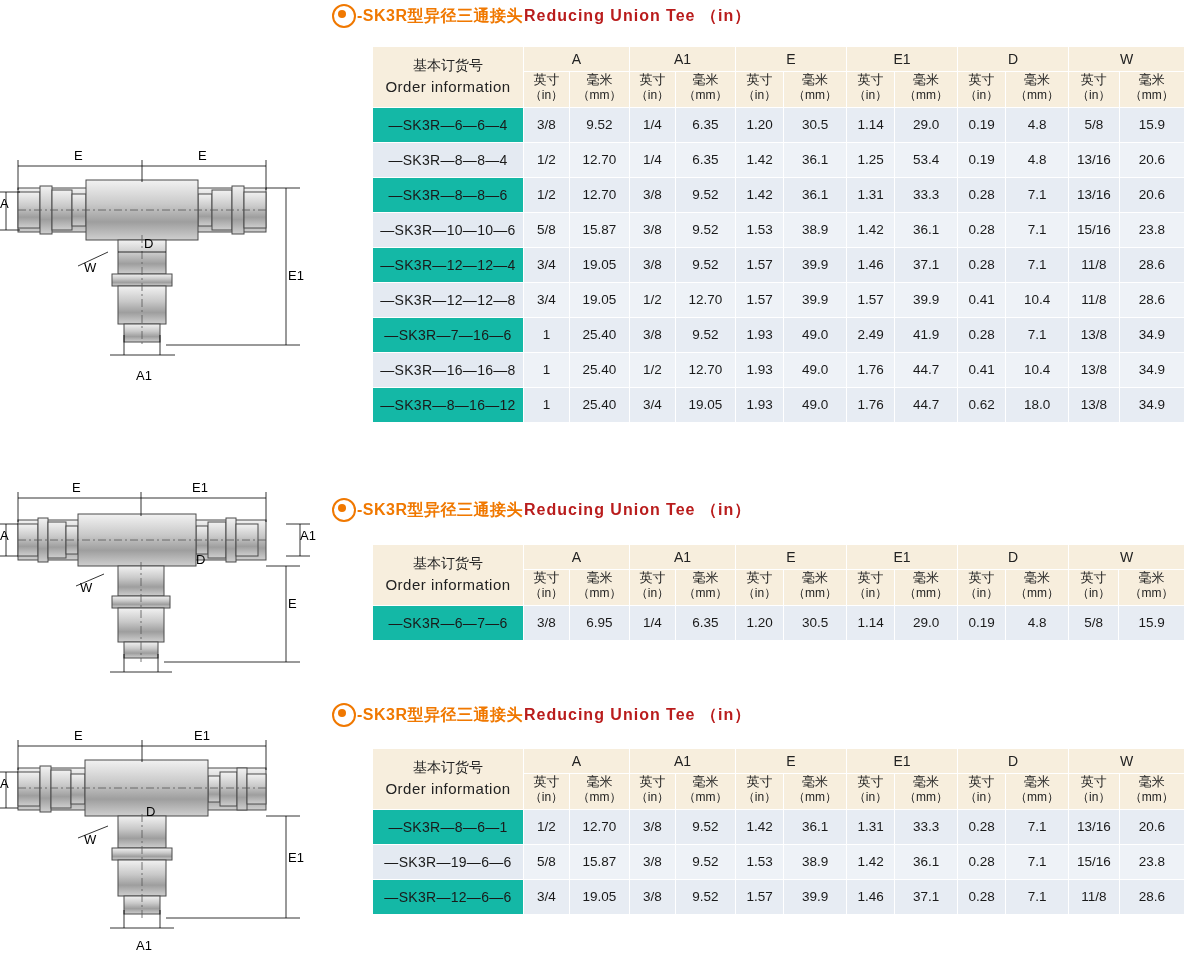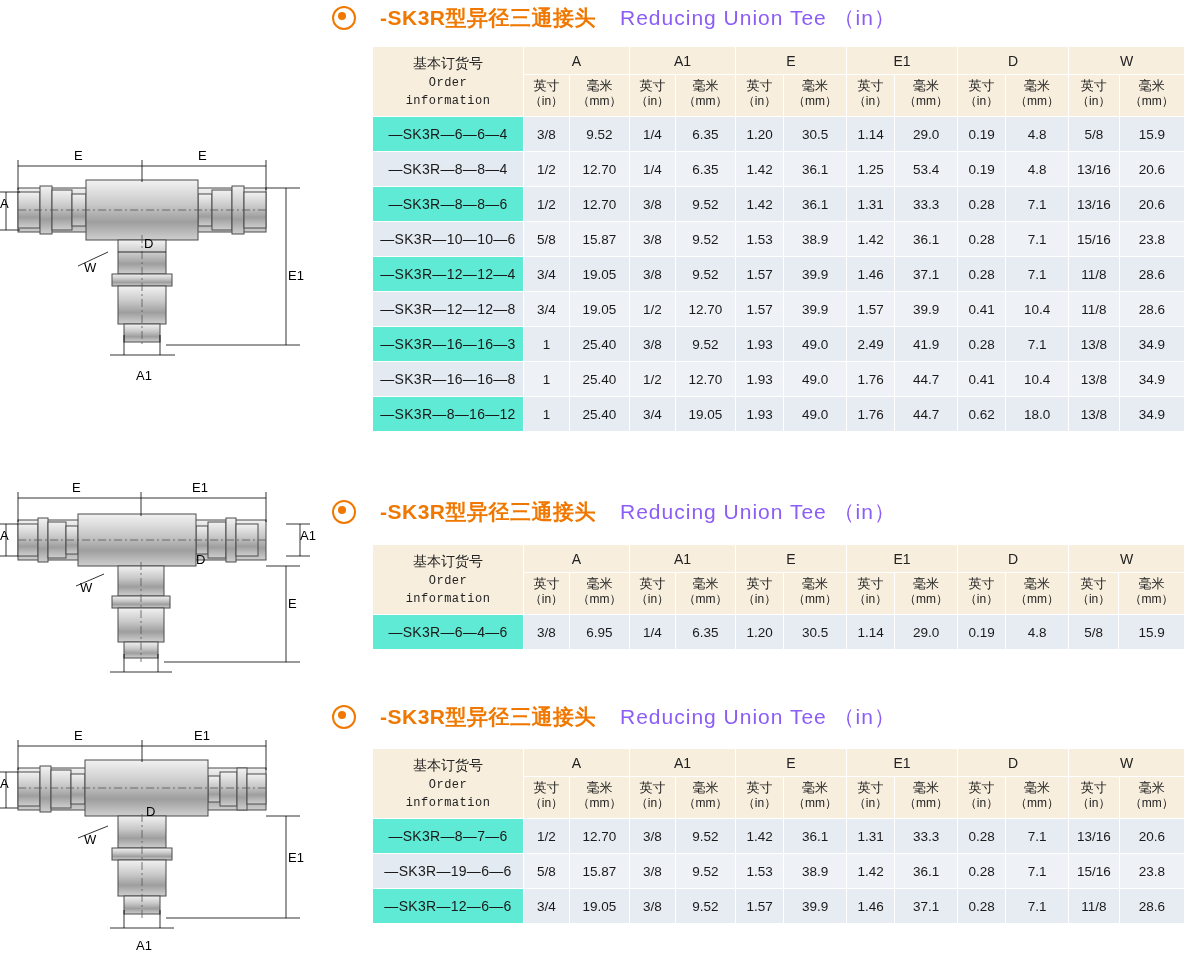--- a/index.html
+++ b/index.html
@@ -7,59 +7,59 @@
     width:1200px;height:959px;
     background:#ffffff;
     font-family:"Liberation Sans", sans-serif;
     color:#1a1a1a;
     position:relative;
     overflow:hidden;
   }
   .section{position:absolute;}
   
   .heading{
-    display:flex;align-items:center;gap:24px;
-    font-size:21px;font-weight:bold;letter-spacing:0.5px;
+    display:flex;align-items:center;gap:1px;
+    font-size:16px;font-weight:bold;letter-spacing:0.5px;
     color:#2b2b2b;white-space:nowrap;
   }
   .bullet{
     width:20px;height:20px;border-radius:50%;
     background:#ffffff;border:2px solid #f07800;
     position:relative;flex:none;
   }
   .bullet:after{
     content:"";position:absolute;left:4px;top:4px;
     width:8px;height:8px;border-radius:50%;background:#f07800;
   }
   .heading .cn{color:#f07800;}
-  .heading .en{color:#8b5cf6;font-weight:normal;letter-spacing:1px;text-align:right;}
+  .heading .en{color:#b91c1c;font-weight:bold;letter-spacing:1px;text-align:right;}
   
   table{border-collapse:collapse;font-size:13.5px;}
   table td,table th{
     border:1px solid #ffffff;
     text-align:center;vertical-align:middle;
     font-weight:normal;
     padding:0;
   }
   thead td{
     background:#f7eedd;
     color:#222;
     line-height:1.25;
     font-size:13px;
   }
   thead td.grp{font-size:14px;padding-top:4px;padding-bottom:2px;}
   tbody td{background:#e7ecf3;height:34px;}
   tbody tr.alt td{background:#eef2f7;}
   tbody td.order{
-    background:#5eead4;text-align:center;
+    background:#14b8a6;text-align:center;
     letter-spacing:0.3px;font-size:14px;
   }
   tbody tr.alt td.order{background:#e4eaf2;}
   .ord-h{line-height:1.5;font-size:14px;padding:6px 10px;}
-  .ord-h .en{font-size:12px;letter-spacing:0.5px;font-family:Liberation Mono, monospace;}
+  .ord-h .en{font-size:15px;letter-spacing:0.5px;}
   
   .drawing{position:absolute;}
   .drawing svg{display:block;}
 </style>
 </head>
 <body>
 
 <div class="section" style="left:332px;top:4px;">
   <div class="heading">
     <span class="bullet"></span>
@@ -221,21 +221,21 @@
           <td>1.57</td>
           <td>39.9</td>
           <td>1.57</td>
           <td>39.9</td>
           <td>0.41</td>
           <td>10.4</td>
           <td>11/8</td>
           <td>28.6</td>
         </tr>
         <tr>
-          <td class="order">—SK3R—16—16—3</td>
+          <td class="order">—SK3R—7—16—6</td>
           <td>1</td>
           <td>25.40</td>
           <td>3/8</td>
           <td>9.52</td>
           <td>1.93</td>
           <td>49.0</td>
           <td>2.49</td>
           <td>41.9</td>
           <td>0.28</td>
           <td>7.1</td>
@@ -347,21 +347,21 @@
             <div style="font-size:12px;padding-bottom:4px;">（in）</div>
           </td>
         <td>
             <div>毫米</div>
             <div style="font-size:12px;padding-bottom:4px;">（mm）</div>
           </td>
       </tr>
     </thead>
     <tbody id="tbody2">
         <tr>
-          <td class="order">—SK3R—6—4—6</td>
+          <td class="order">—SK3R—6—7—6</td>
           <td>3/8</td>
           <td>6.95</td>
           <td>1/4</td>
           <td>6.35</td>
           <td>1.20</td>
           <td>30.5</td>
           <td>1.14</td>
           <td>29.0</td>
           <td>0.19</td>
           <td>4.8</td>
@@ -443,21 +443,21 @@
             <div style="font-size:12px;padding-bottom:4px;">（in）</div>
           </td>
         <td>
             <div>毫米</div>
             <div style="font-size:12px;padding-bottom:4px;">（mm）</div>
           </td>
       </tr>
     </thead>
     <tbody id="tbody3">
         <tr>
-          <td class="order">—SK3R—8—7—6</td>
+          <td class="order">—SK3R—8—6—1</td>
           <td>1/2</td>
           <td>12.70</td>
           <td>3/8</td>
           <td>9.52</td>
           <td>1.42</td>
           <td>36.1</td>
           <td>1.31</td>
           <td>33.3</td>
           <td>0.28</td>
           <td>7.1</td>

